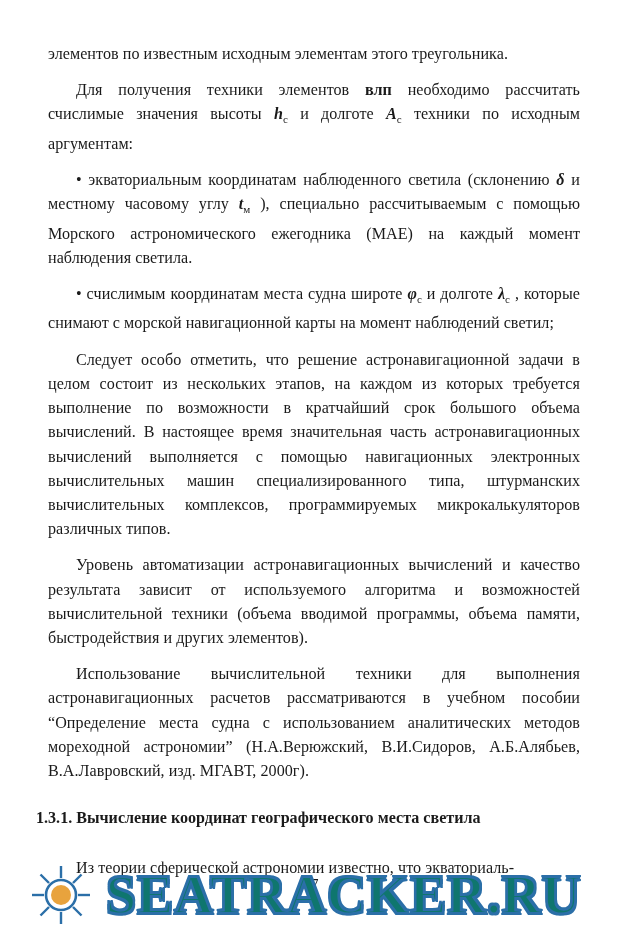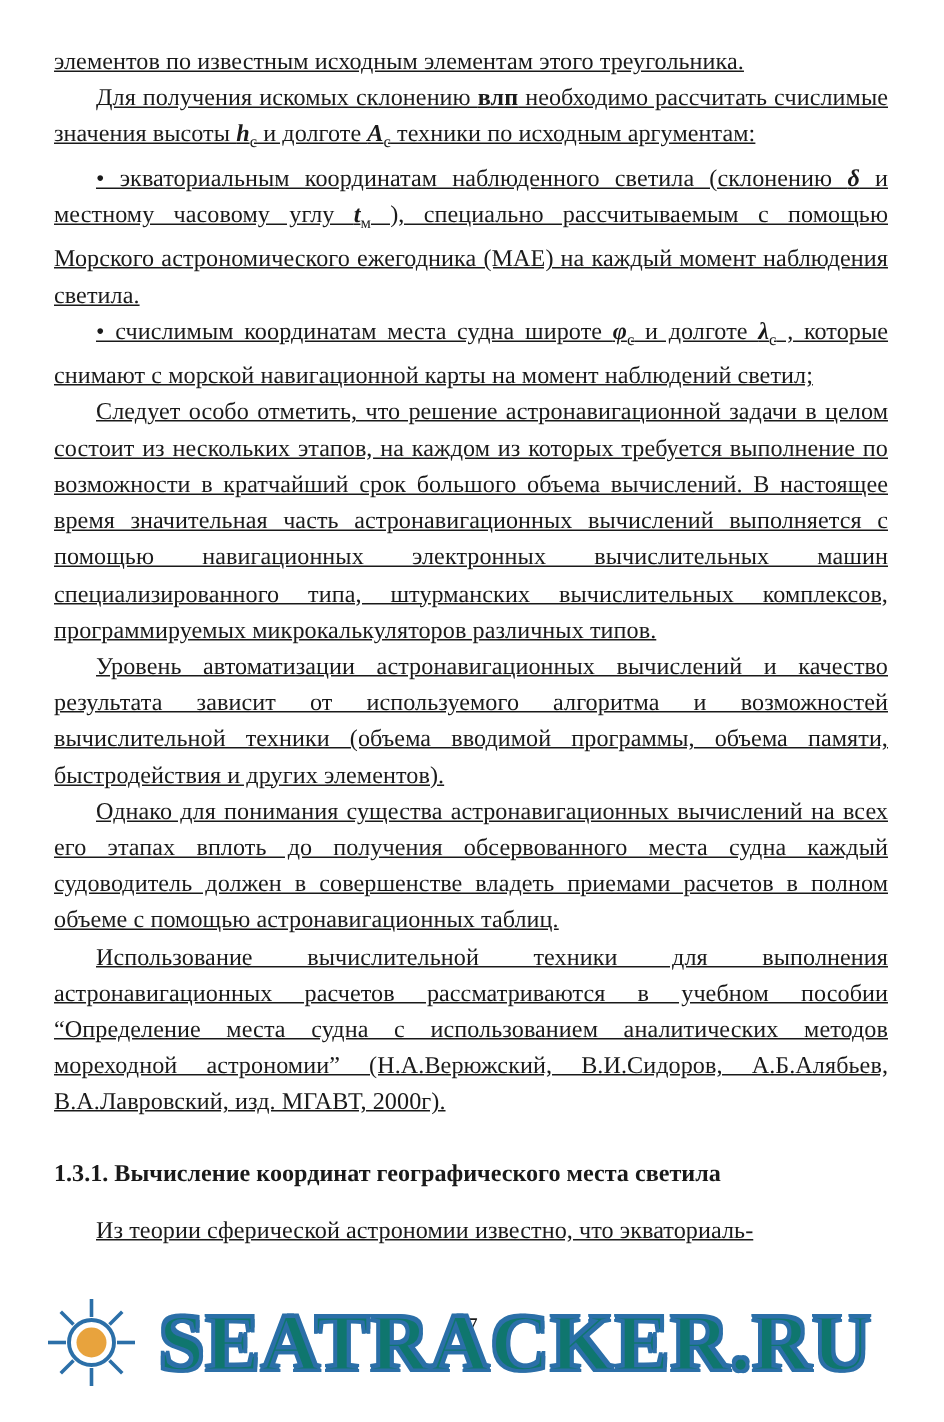--- a/index.html
+++ b/index.html
@@ -21,27 +21,26 @@
     width: 629px;
     height: 948px;
   }
   .text-column {
     position: absolute;
     left: 36px;
     top: 30px;
     width: 556px;
   }
   p {
-    margin: 0;
+    margin: 12px;
     font-size: 16.1px;
     line-height: 24.2px;
     text-align: justify;
     text-justify: inter-word;
     letter-spacing: 0.05px;
-    text-decoration: underline;
   }
   p.indent {
     text-indent: 28px;
   }
   p.bullet {
     text-indent: 28px;
   }
   .sub {
     vertical-align: sub;
     font-size: 11px;
@@ -111,37 +110,36 @@
 </head>
 <body>
 
 <div class="page">
 
   <div class="text-column">
 
     <p class="plain">элементов по известным исходным элементам этого треугольника.</p>
 
     <p class="indent">
-      <span>Для получения искомых склонению </span><span class="bold">влп</span><span> необходимо рассчитать счислимые значения высоты </span><span class="italic-math">h</span><span class="sub">c</span><span> и долготе </span><span class="italic-math">A</span><span class="sub">c</span><span> техники по исходным аргументам:</span>
+      <span>Для получения техники элементов </span><span class="bold">влп</span><span> необходимо рассчитать счислимые значения высоты </span><span class="italic-math">h</span><span class="sub">c</span><span> и долготе </span><span class="italic-math">A</span><span class="sub">c</span><span> техники по исходным аргументам:</span>
     </p>
 
     <p class="bullet">
       <span>• экваториальным координатам наблюденного светила (склонению </span><span class="italic-math">δ</span><span> и местному часовому углу </span><span class="italic-math">t</span><span class="sub">м</span><span> ), специально рассчитываемым с помощью Морского астрономического ежегодника (МАЕ) на каждый момент наблюдения светила.</span>
     </p>
 
     <p class="bullet">
       <span>• счислимым координатам места судна широте </span><span class="italic-math">φ</span><span class="sub">c</span><span> и долготе </span><span class="italic-math">λ</span><span class="sub">c</span><span> , которые снимают с морской навигационной карты на момент наблюдений светил;</span>
     </p>
 
     <p class="indent">Следует особо отметить, что решение астронавигационной задачи в целом состоит из нескольких этапов, на каждом из которых требуется выполнение по возможности в кратчайший срок большого объема вычислений. В настоящее время значительная часть астронавигационных вычислений выполняется с помощью навигационных электронных вычислительных машин специализированного типа, штурманских вычислительных комплексов, программируемых микрокалькуляторов различных типов.</p>
 
     <p class="indent">Уровень автоматизации астронавигационных вычислений и качество результата зависит от используемого алгоритма и возможностей вычислительной техники (объема вводимой программы, объема памяти, быстродействия и других элементов).</p>
 
 
-    <p class="indent">Однако для понимания существа астронавигационных вычислений на всех его этапах вплоть до получения обсервованного места судна каждый судоводитель должен в совершенстве владеть приемами расчетов в полном объеме с помощью астронавигационных таблиц.</p>
 
     <p class="indent">Использование вычислительной техники для выполнения астронавигационных расчетов рассматриваются в учебном пособии “Определение места судна с использованием аналитических методов мореходной астрономии” (Н.А.Верюжский, В.И.Сидоров, А.Б.Алябьев, В.А.Лавровский, изд. МГАВТ, 2000г).</p>
 
     <div class="section-heading">1.3.1. Вычисление координат географического места светила</div>
 
     <div class="gap"></div>
 
     <p class="indent">Из теории сферической астрономии известно, что экваториаль-</p>
 
   </div>

